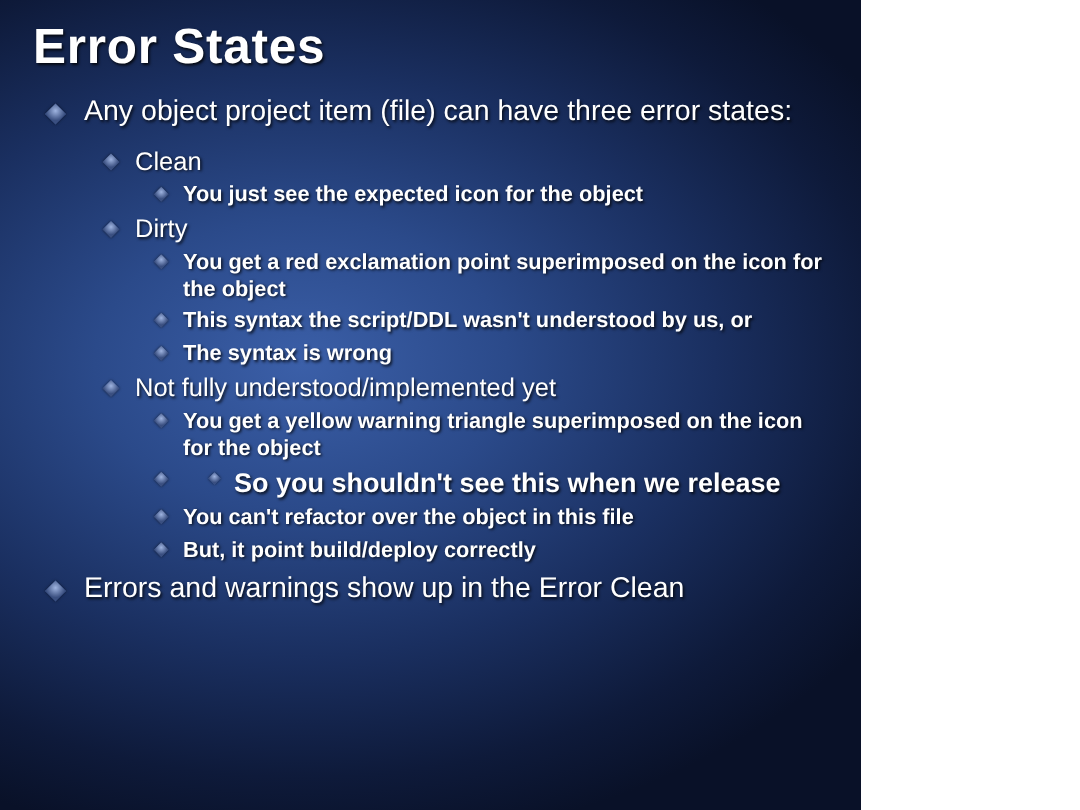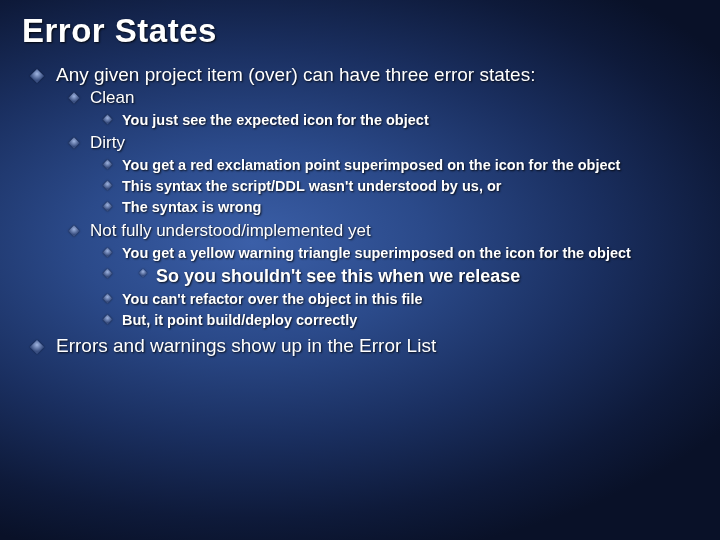--- a/index.html
+++ b/index.html
@@ -4,21 +4,21 @@
 <style>
   html, body {
     margin: 0;
     padding: 0;
     width: 720px;
     height: 540px;
     overflow: hidden;
     font-family: Arial, Helvetica, sans-serif;
   }
   .slide {
-    width: 720px;
+    width: 574px;
     height: 540px;
     background: radial-gradient(ellipse 80% 60% at 35% 45%, #3b5fa8 0%, #2b4a8a 30%, #1a2f60 60%, #0e1a3a 85%, #091128 100%);
     color: #fff;
     box-sizing: border-box;
     padding: 12px 22px 10px 22px;
     text-shadow: 1px 1px 2px rgba(0,0,0,0.8);
   }
   .title {
     font-size: 33px;
     font-weight: bold;
@@ -41,39 +41,39 @@
     left: 2px;
     width: 8px;
     height: 8px;
     transform: rotate(45deg);
     background: radial-gradient(circle at 35% 35%, #9fb4e0, #3a4f80 70%);
     box-shadow: 0 0 2px rgba(0,0,0,0.6);
   }
   .lvl1 { margin-left: 8px; }
   .lvl1 > li { font-size: 19px; padding-left: 26px; margin-bottom: 6px; }
   .lvl1 > li::before { top: 7px; width: 10px; height: 10px; }
-  .lvl2 { margin-left: 12px; margin-top: 2px; }
+  .lvl2 { margin-left: 12px; margin-top: 12px; }
   .lvl2 > li { font-size: 17px; padding-left: 22px; margin-bottom: 4px; }
   .lvl2 > li::before { top: 6px; width: 8px; height: 8px; }
   .lvl3 { margin-left: 12px; margin-top: 3px; }
   .lvl3 > li { font-size: 14.5px; font-weight: bold; padding-left: 20px; margin-bottom: 3px; line-height: 1.25; }
   .lvl3 > li::before { top: 5px; width: 7px; height: 7px; }
   .lvl4 { margin-left: 16px; margin-top: 2px; }
   .lvl4 > li { font-size: 18px; font-weight: bold; padding-left: 18px; margin-bottom: 2px; }
   .lvl4 > li::before { top: 5px; width: 6px; height: 6px; }
 </style>
 </head>
 <body>
 
 <div class="slide">
   <div class="title">Error States</div>
 
   <ul class="lvl1">
     <li>
-      <span>Any given project item (over) can have three error states:</span>
+      <span>Any object project item (file) can have three error states:</span>
       <ul class="lvl2">
         <li>
           <span>Clean</span>
           <ul class="lvl3">
             <li><span>You just see the expected icon for the object</span></li>
           </ul>
         </li>
         <li>
           <span>Dirty</span>
           <ul class="lvl3">
@@ -91,16 +91,16 @@
                 <li><span>So you shouldn't see this when we release</span></li>
               </ul>
             </li>
             <li><span>You can't refactor over the object in this file</span></li>
             <li><span>But, it point build/deploy correctly</span></li>
           </ul>
         </li>
       </ul>
     </li>
     <li>
-      <span>Errors and warnings show up in the Error List</span>
+      <span>Errors and warnings show up in the Error Clean</span>
     </li>
   </ul>
 </div>
 
 </body></html>

